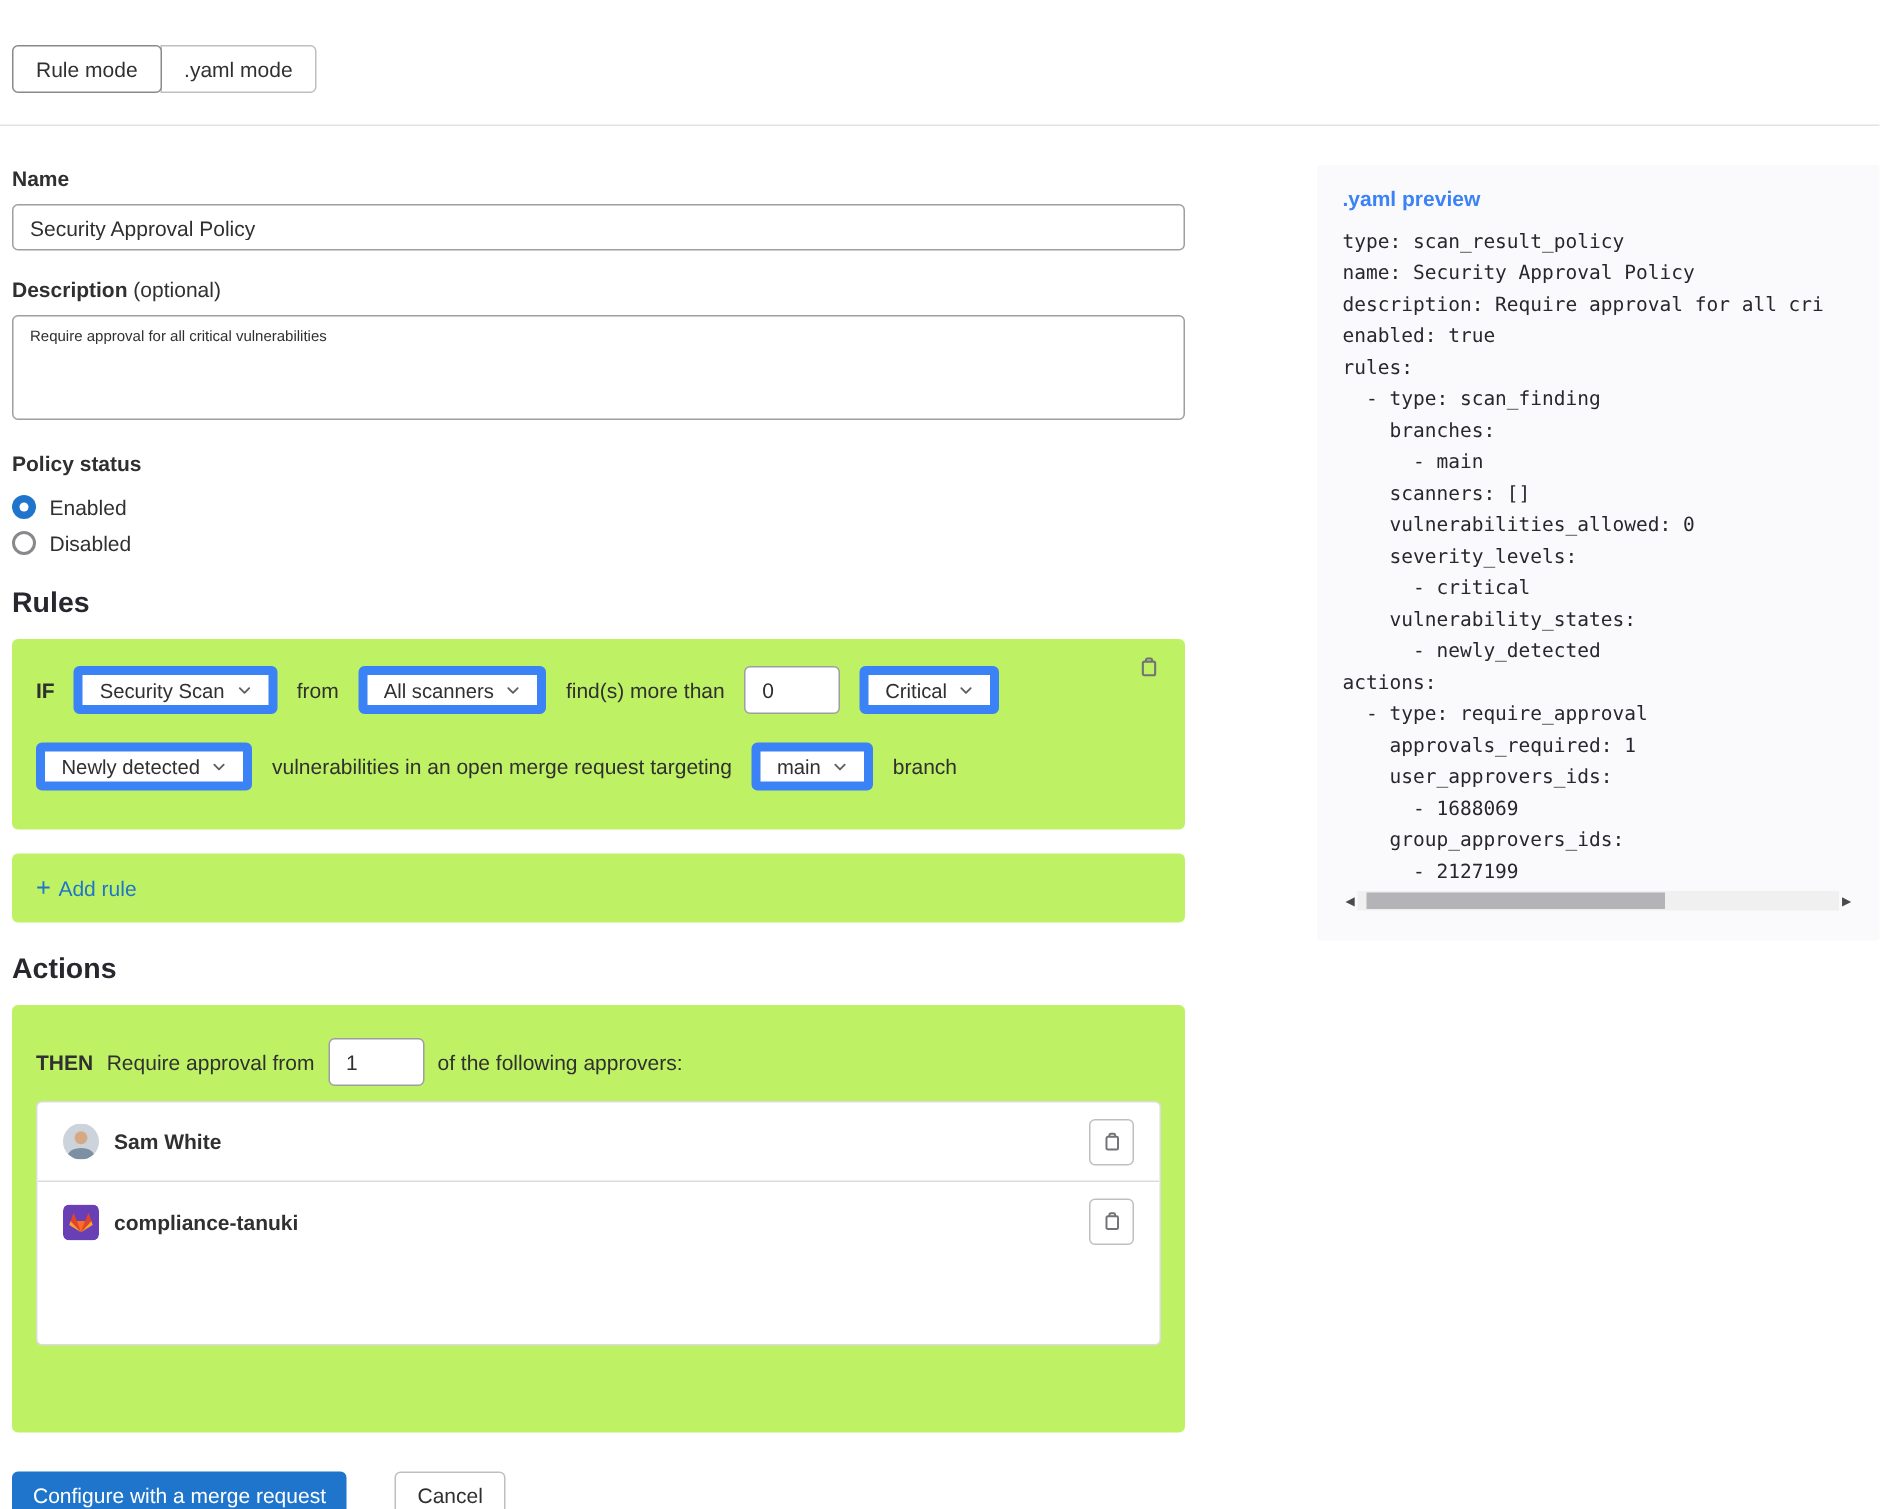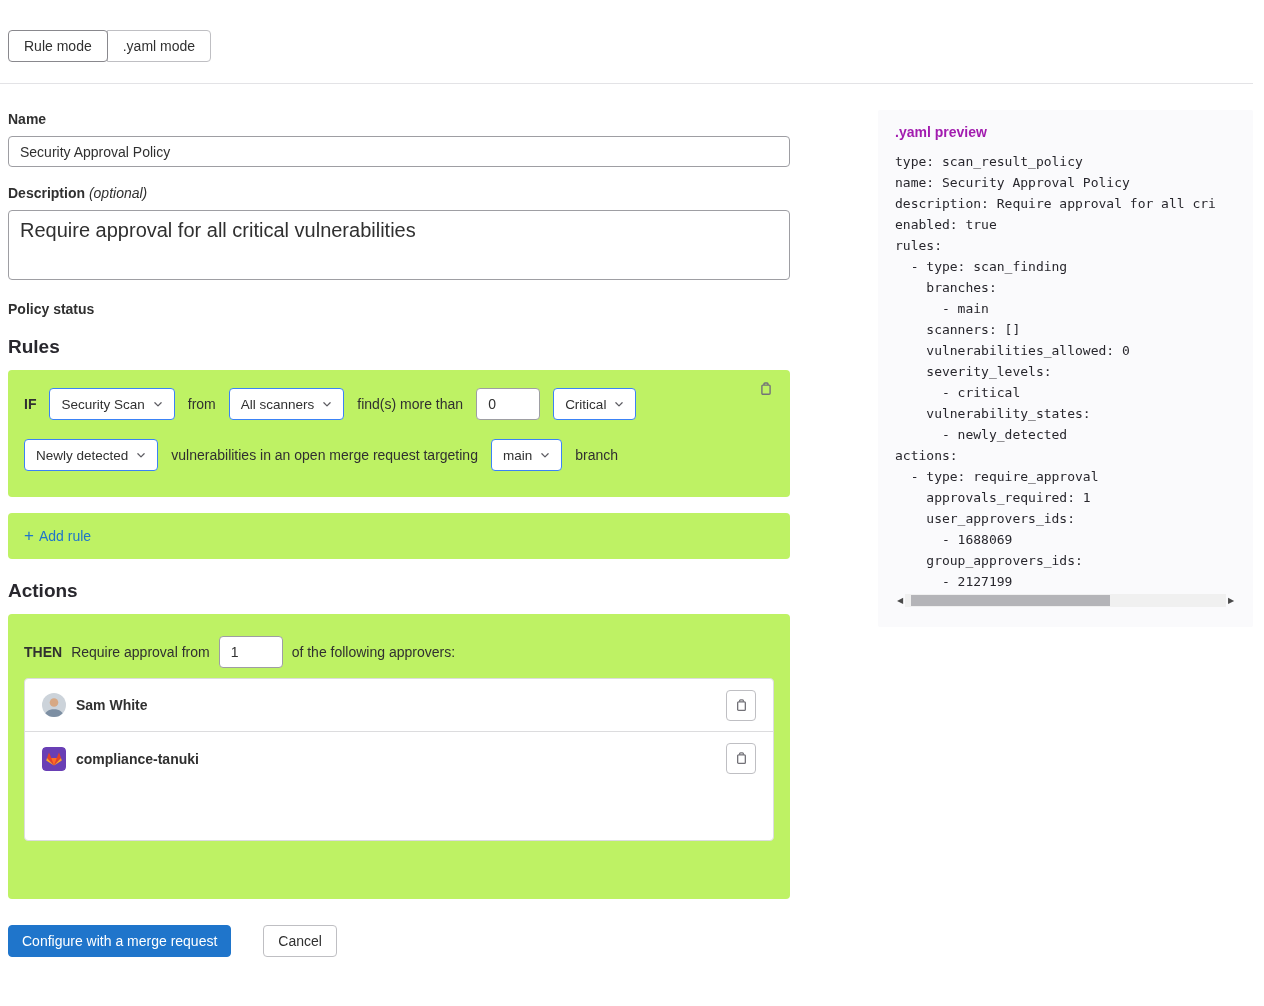--- a/index.html
+++ b/index.html
@@ -11,41 +11,41 @@
   .tab { background:#fff; border:1px solid #bfbfc3; padding:6px 15px; font-size:14px; color:#303030; cursor:pointer; line-height:18px; }
   .tab.first { border-radius:4px 0 0 4px; }
   .tab.last { border-radius:0 4px 4px 0; margin-left:-1px; }
   .tab.selected { border-color:#89888d; position:relative; z-index:2; border-radius:4px; }
 
   .top-divider { position:absolute; left:0; top:63px; width:1253px; border:none; border-top:1px solid #e3e3e6; }
 
   
   .left-col { position:absolute; left:8px; top:90px; width:782px; }
   .field-label { font-weight:700; font-size:14px; line-height:18px; margin-bottom:8px; }
-  .optional { font-weight:400;font-style:italic; }
+  .optional { font-weight:400; }
   .text-input { width:100%; height:31px; border:1px solid #9e9ea3; border-radius:4px; padding:0 11px; font-size:14px; color:#303030; font-family:"Liberation Sans",sans-serif; background:#fff; }
-  .textarea { width:100%; height:70px; border:1px solid #9e9ea3; border-radius:4px; padding:8px 11px; font-size:20px; color:#303030; font-family:"Liberation Sans",sans-serif; resize:none; background:#fff; }
+  .textarea { width:100%; height:70px; border:1px solid #9e9ea3; border-radius:4px; padding:8px 11px; font-size:10px; color:#303030; font-family:"Liberation Sans",sans-serif; resize:none; background:#fff; }
   .mt { margin-top:17px; }
 
   .radio-group { margin-top:6px; }
   .radio-row { display:flex; align-items:center; height:24px; gap:9px; cursor:pointer; }
   .radio { width:16px; height:16px; border-radius:50%; flex:0 0 16px; position:relative; }
   .radio.checked { background:#1f75cb; }
   .radio.checked::after { content:""; position:absolute; left:5px; top:5px; width:6px; height:6px; border-radius:50%; background:#fff; }
   .radio.unchecked { background:#fff; border:2px solid #89888d; }
 
   .section-heading { font-size:19px; font-weight:700; line-height:26px; margin-top:16px; color:#28272d; }
   .section-heading.actions-h { margin-top:19px; }
 
   .panel { background:#bef264; border-radius:4px; }
   .rules-panel { margin-top:10px; width:782px; height:127px; padding:18px 16px 0; position:relative; }
   .rule-row { display:flex; align-items:center; gap:13px; }
   .rule-row.second { margin-top:19px; }
   .if-label, .then-label { font-weight:700; font-size:14px; }
-  .dropdown { display:inline-flex; align-items:center; gap:8px; background:#fff; border:1px solid #3b82f6; border-radius:4px; height:32px; padding:0 11px; font-size:13.5px; color:#303030; cursor:pointer; white-space:nowrap; }
+  .dropdown { display:inline-flex; align-items:center; gap:8px; background:#fff; border:6px solid #3b82f6; border-radius:4px; height:32px; padding:0 11px; font-size:13.5px; color:#303030; cursor:pointer; white-space:nowrap; }
   .num-input { width:64px; height:32px; border:1px solid #9e9ea3; border-radius:4px; padding:0 11px; font-size:14px; color:#303030; font-family:"Liberation Sans",sans-serif; background:#fff; }
   .rule-trash { position:absolute; top:9px; right:14px; background:none; border:none; cursor:pointer; padding:2px; }
 
   .add-rule-panel { margin-top:16px; width:782px; height:46px; display:flex; align-items:center; padding:0 16px; }
   .add-rule-link { color:#1f75cb; font-size:14px; text-decoration:none; display:inline-flex; align-items:center; gap:5px; cursor:pointer; }
   .plus-glyph { font-size:17px; line-height:14px; font-weight:400; }
 
   .actions-panel { margin-top:10px; width:782px; height:285px; padding:22px 16px 0; }
   .then-row { display:flex; align-items:center; gap:9px; }
   .search-row { margin-top:9px; background:#fff; height:31px; display:flex; align-items:center; }
@@ -58,21 +58,21 @@
   .approver-name { font-weight:700; font-size:14px; margin-left:10px; flex:1; }
   .row-trash { width:30px; height:31px; background:#fff; border:1px solid #bfbfc3; border-radius:4px; display:flex; align-items:center; justify-content:center; cursor:pointer; }
 
   .footer { margin-top:26px; display:flex; gap:32px; }
   .btn { height:32px; border-radius:4px; font-size:14px; font-family:"Liberation Sans",sans-serif; cursor:pointer; }
   .btn-primary { background:#1f75cb; border:1px solid #1f75cb; color:#fff; padding:0 13px; }
   .btn-default { background:#fff; border:1px solid #bfbfc3; color:#303030; padding:0 14px; }
 
   
   .yaml-panel { position:absolute; left:878px; top:90px; width:375px; height:517px; background:#fafafc; border-radius:2px; padding:13px 17px 10px; }
-  .yaml-heading { font-weight:700; font-size:14px; color:#a21caf; line-height:18px; }
+  .yaml-heading { font-weight:700; font-size:14px; color:#3b82f6; line-height:18px; }
   .yaml-code { margin-top:10px; font-family:"DejaVu Sans Mono",monospace; font-size:13px; line-height:21px; color:#28272d; white-space:pre; overflow:hidden; width:341px; height:441px; }
   .yaml-scrollbar { margin-top:2px; display:flex; align-items:center; height:13px; width:341px; }
   .sb-arrow { font-size:8px; color:#4a4a4a; width:10px; text-align:center; line-height:13px; cursor:pointer; user-select:none; }
   .sb-track { flex:1; height:13px; background:#f0f0f0; position:relative; cursor:pointer; }
   .sb-thumb { position:absolute; left:2%; top:1px; width:62%; height:11px; background:#b4b4b8; cursor:grab; }
 </style>
 </head>
 <body>
 
 <div class="page">
@@ -89,20 +89,30 @@
     <div class="field-label">Name</div>
     <input class="text-input" type="text" value="Security Approval Policy" style="">
 
     <div class="field-label mt">
       <span>Description</span>
       <span class="optional">(optional)</span>
     </div>
     <textarea class="textarea" style="">Require approval for all critical vulnerabilities</textarea>
 
     <div class="field-label mt">Policy status</div>
+    <div class="radio-group">
+      <div class="radio-row">
+        <span class="radio checked"></span>
+        <span>Enabled</span>
+      </div>
+      <div class="radio-row">
+        <span class="radio unchecked"></span>
+        <span>Disabled</span>
+      </div>
+    </div>
 
     <div class="section-heading">Rules</div>
 
     <div class="panel rules-panel">
       <button class="rule-trash">
         <svg width="16" height="16" viewBox="0 0 16 16" fill="none" stroke="#737278" stroke-width="1.4">
           <path d="M6 4V2.9A.9.9 0 0 1 6.9 2h2.2a.9.9 0 0 1 .9.9V4"></path>
           <rect x="3.9" y="4.1" width="8.2" height="9.1" rx="1"></rect>
         </svg>
       </button>

